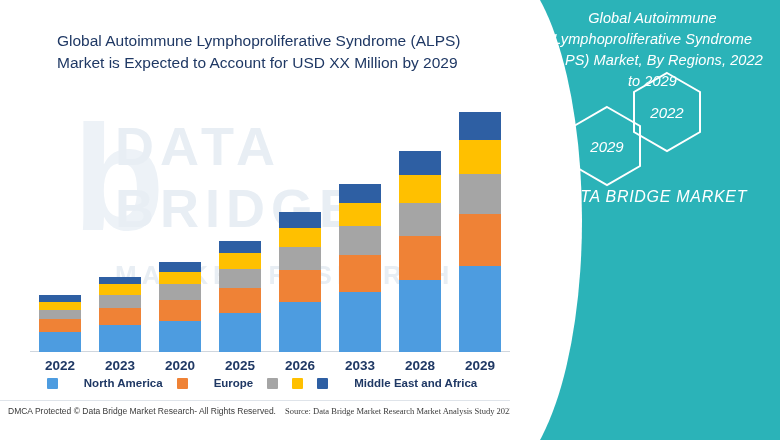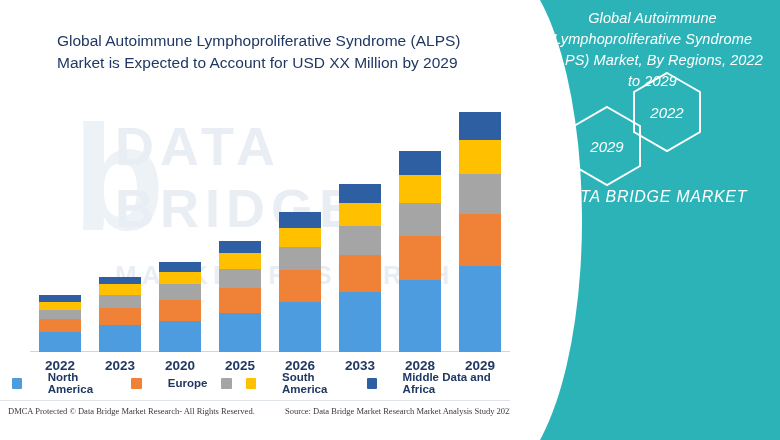--- a/index.html
+++ b/index.html
@@ -225,21 +225,21 @@
     width: 510px;
     height: 1px;
     background: #dfe4ea;
   }
   #footer-left {
     position: absolute;
     left: 8px;
     top: 406px;
     font-size: 8.5px;
     color: #3a3a3a;
-    font-family: Liberation Serif, serif;
+    font-family: Liberation Sans, sans-serif;
     text-align: right;
   }
   #footer-right {
     position: absolute;
     left: 285px;
     top: 406px;
     font-size: 8.5px;
     color: #3a3a3a;
     font-family: "Liberation Serif", serif;
   }
@@ -362,25 +362,24 @@
       </div>
       <div class="legend-item">
         <div class="legend-swatch" style="background: rgb(239, 130, 54);"></div>
         <div class="legend-label">Europe</div>
       </div>
       <div class="legend-item">
         <div class="legend-swatch" style="background: rgb(165, 165, 165);"></div>
       </div>
       <div class="legend-item">
         <div class="legend-swatch" style="background: rgb(255, 192, 0);"></div>
-        <div class="legend-label">South America</div>
       </div>
       <div class="legend-item">
         <div class="legend-swatch" style="background: rgb(46, 95, 163);"></div>
-        <div class="legend-label">Middle Data and Africa</div>
+        <div class="legend-label">Middle East and Africa</div>
       </div>
     </div>
 
   <div id="footer-divider"></div>
   <div id="footer-left">DMCA Protected © Data Bridge Market Research- All Rights Reserved.</div>
   <div id="footer-right">Source: Data Bridge Market Research Market Analysis Study 2022</div>
 
   <div id="logo">
     <div id="logo-mark">
       <svg viewBox="0 0 36 40" width="36" height="40">

